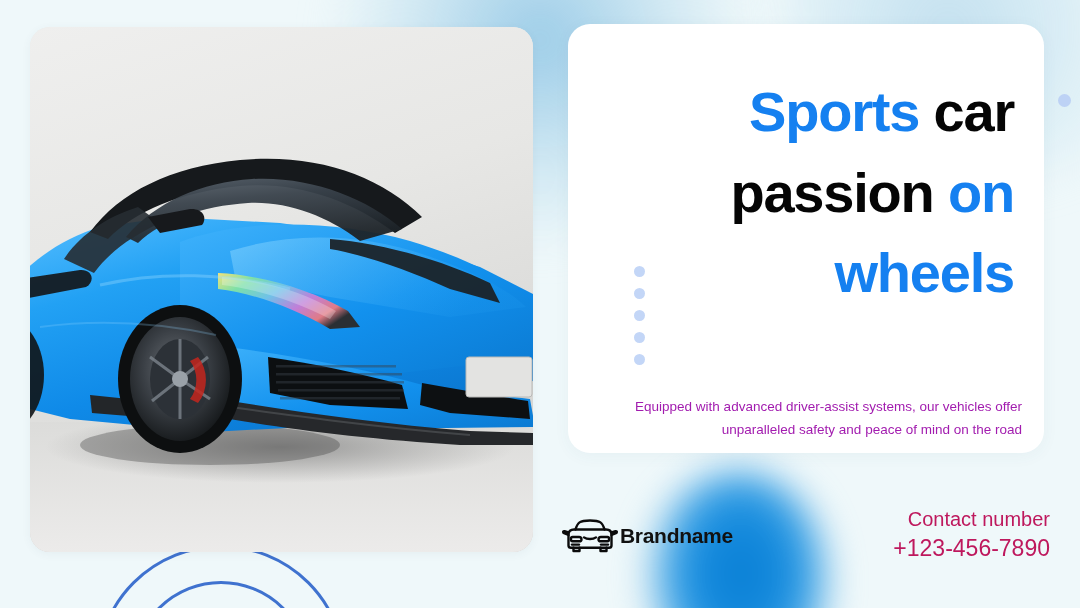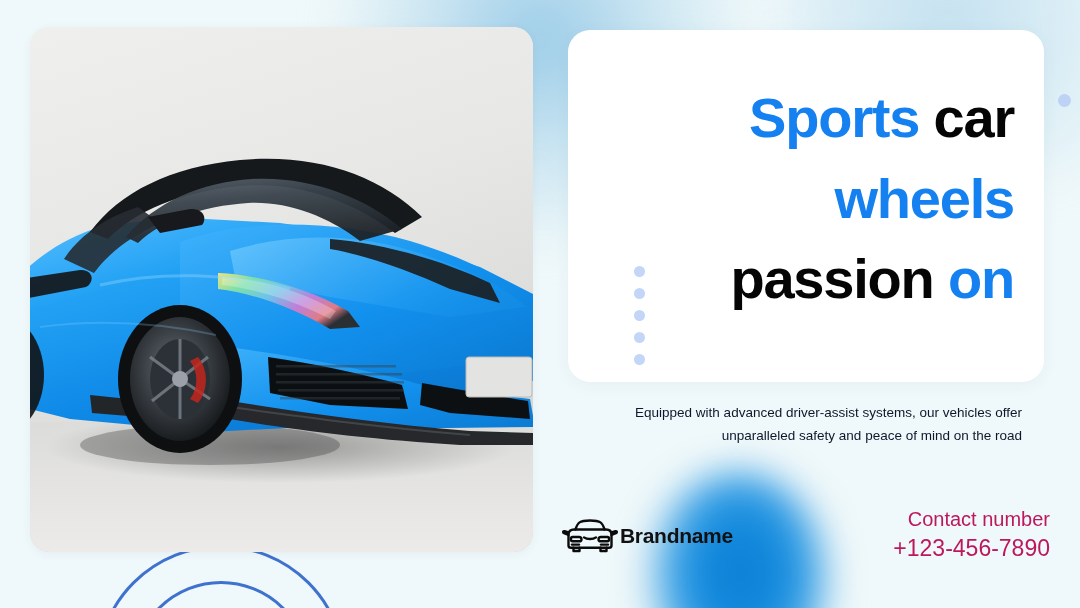--- a/index.html
+++ b/index.html
@@ -110,23 +110,23 @@
     background: #e9e9e7;
     box-shadow: 0 2px 10px rgba(60,80,100,0.06);
   }
 
   .photo-card svg { display: block; width: 100%; height: 100%; }
 
   
   .text-card {
     position: absolute;
     left: 568px;
-    top: 30px;
+    top: 24px;
     width: 476px;
-    height: 352px;
+    height: 429px;
     background: #ffffff;
     border-radius: 22px;
     box-shadow: 0 3px 16px rgba(60,90,120,0.05);
   }
 
   .headline {
     position: absolute;
     right: 30px;
     top: 48px;
     width: 400px;
@@ -160,21 +160,21 @@
   }
 
   .body-copy {
     position: absolute;
     right: 22px;
     top: 371px;
     width: 400px;
     text-align: right;
     font-size: 13.5px;
     line-height: 1.72;
-    color: #0f172a;
+    color: #a21caf;
     font-weight: 400;
   }
 
   
   .brand {
     position: absolute;
     left: 560px;
     top: 515px;
     display: flex;
     align-items: center;
@@ -337,22 +337,22 @@
 
       <path d="M 70 258 C 130 244 200 246 260 262" stroke="#9fdcff" stroke-width="3" fill="none" opacity="0.35"></path>
       <path d="M 10 300 C 70 292 130 296 186 308" stroke="#8ed3ff" stroke-width="2" fill="none" opacity="0.25"></path>
     </svg>
   </div>
 
   <div class="text-card">
 
     <div class="headline">
       <span class="hl-line"><span class="hl-blue">Sports </span><span class="hl-dark">car</span></span>
+      <span class="hl-line"><span class="hl-dark">passion </span><span class="hl-blue">on</span></span>
       <span class="hl-line"><span class="hl-blue">wheels</span></span>
-      <span class="hl-line"><span class="hl-dark">passion </span><span class="hl-blue">on</span></span>
     </div>
 
     <p class="body-copy">Equipped with advanced driver-assist systems, our vehicles offer unparalleled safety and peace of mind on the road</p>
   </div>
 
   <div class="dot-col">
     <span></span>
     <span></span>
     <span></span>
     <span></span>

